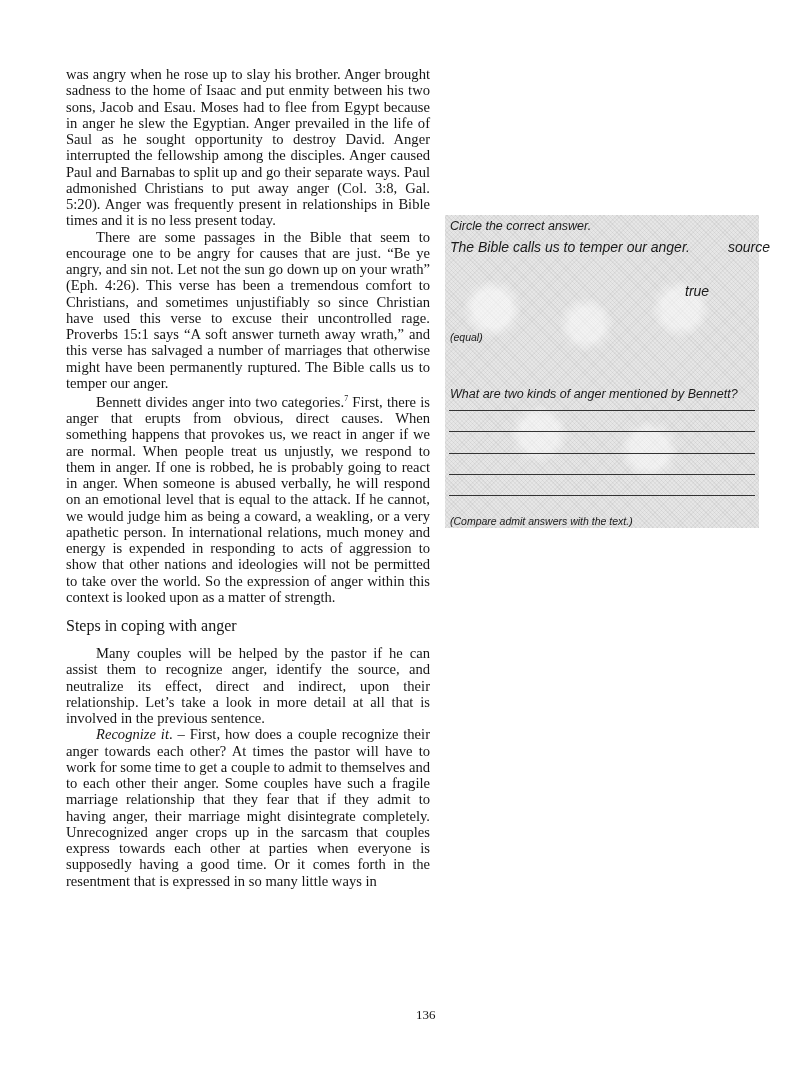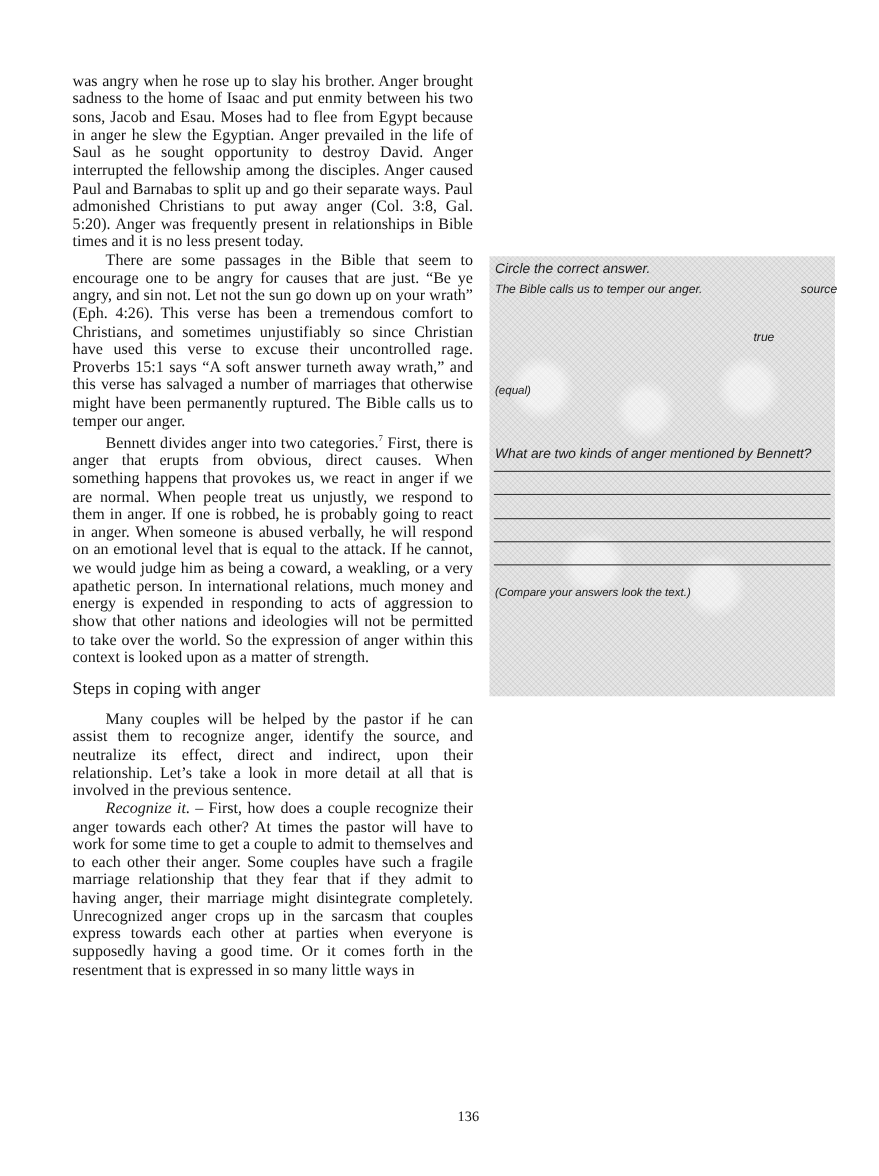--- a/index.html
+++ b/index.html
@@ -11,35 +11,35 @@
   }
   .col p { margin: 0; text-indent: 0; }
   .col p.ind { text-indent: 30px; }
   .col h2 {
     font-family: "Liberation Serif", serif; font-weight: normal; font-size: 16px;
     margin: 12px 0 10px 0; line-height: 18px;
   }
   .col p.after-h { text-indent: 30px; }
   .col em { font-style: italic; }
   .sidebar {
-    position: absolute; left: 445px; top: 233px; width: 314px; height: 400px;
+    position: absolute; left: 445px; top: 215px; width: 314px; height: 313px;
     background-color: #e6e6e6;
     background-image:
       radial-gradient(circle at 15% 30%, rgba(255,255,255,0.55) 0 18px, transparent 30px),
       radial-gradient(circle at 45% 35%, rgba(255,255,255,0.5) 0 16px, transparent 28px),
       radial-gradient(circle at 75% 30%, rgba(255,255,255,0.5) 0 18px, transparent 30px),
       radial-gradient(circle at 30% 70%, rgba(255,255,255,0.5) 0 18px, transparent 30px),
       radial-gradient(circle at 65% 75%, rgba(255,255,255,0.5) 0 18px, transparent 30px),
       repeating-linear-gradient(45deg, rgba(0,0,0,0.05) 0 1px, transparent 1px 3px),
       repeating-linear-gradient(-45deg, rgba(0,0,0,0.04) 0 1px, transparent 1px 3px);
     font-family: "Liberation Sans", sans-serif; font-style: italic; color: #1a1a1a;
   }
   .sb { position: absolute; left: 5px; font-size: 12.5px; white-space: nowrap; }
   .sb.small { font-size: 10.5px; }
-  .tf { position: absolute; left: 5px; top: 24px; width: 300px; font-size: 11px; white-space: nowrap; }
+  .tf { position: absolute; left: 5px; top: 24px; width: 300px; font-size: 14px; white-space: nowrap; }
   .tf .opt { position: absolute; top: 0; }
   .line { position: absolute; left: 4px; width: 306px; height: 1px; background: #333; }
   .pagenum {
     position: absolute; left: 416px; top: 1007px; font-family: "Liberation Serif", serif;
     font-size: 13px; color: #111;
   }
 </style>
 </head>
 <body>
 
@@ -59,16 +59,16 @@
     <span class="opt" style="left:235px;margin-top:44px;">true</span>
     <span class="opt" style="left:278px;">source</span>
   </div>
   <div class="sb small" style="top:116px;">(equal)</div>
   <div class="sb" style="top:172px;text-align:center;">What are two kinds of anger mentioned by Bennett?</div>
   <div class="line" style="top:195px;"></div>
   <div class="line" style="top:216px;"></div>
   <div class="line" style="top:238px;"></div>
   <div class="line" style="top:259px;"></div>
   <div class="line" style="top:280px;"></div>
-  <div class="sb small" style="top:300px;">(Compare your answers look the text.)</div>
+  <div class="sb small" style="top:300px;">(Compare admit answers with the text.)</div>
 </div>
 
 <div class="pagenum">136</div>
 
 </body></html>

